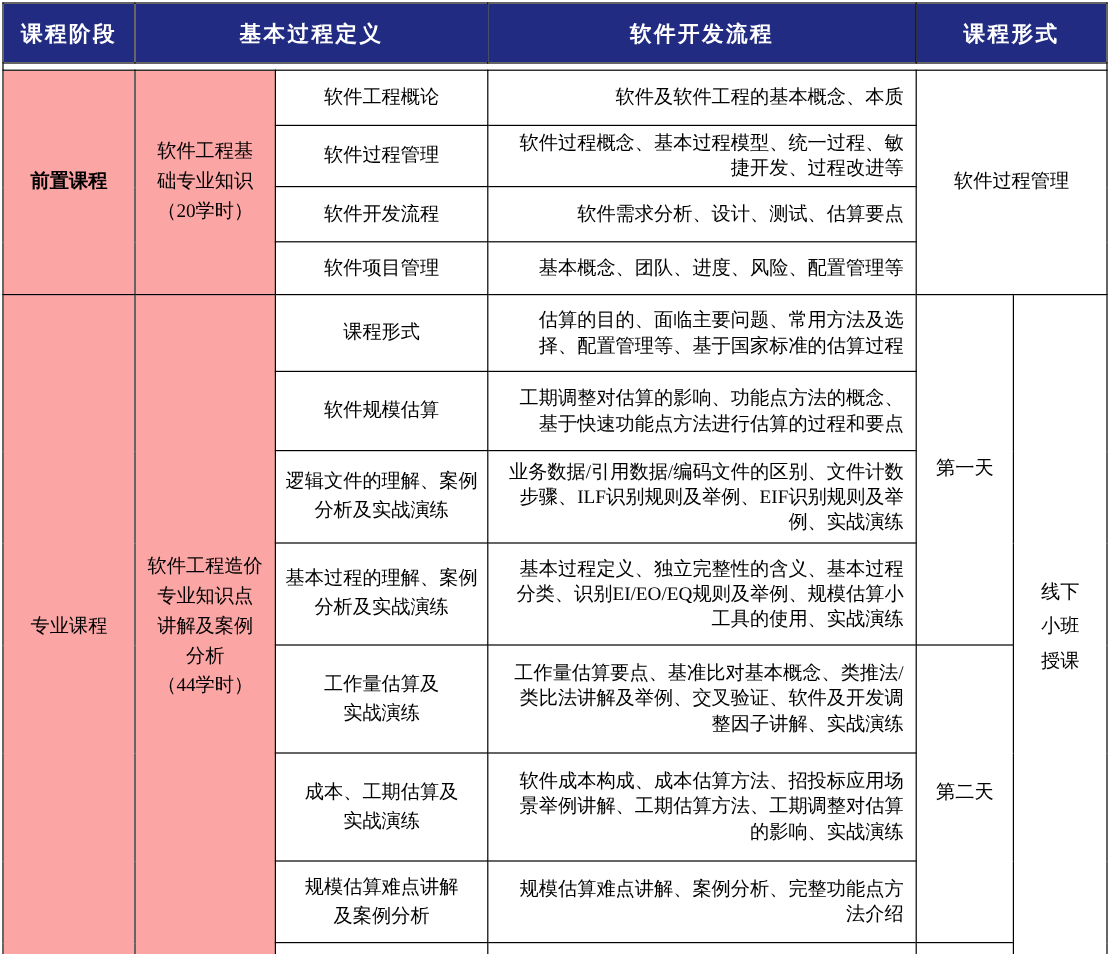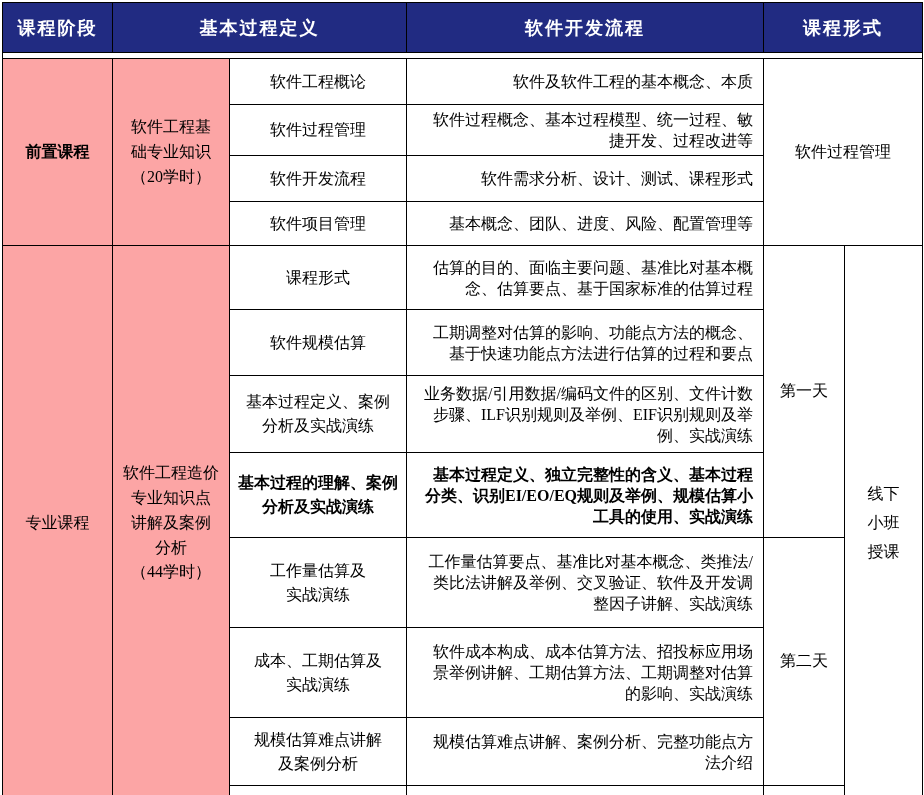--- a/index.html
+++ b/index.html
@@ -29,21 +29,21 @@
   td.points  { text-align:right; line-height:1.32; padding:4px 10px 4px 12px; }
   td.day, td.form { text-align:center; line-height:1.8; }
   .pre { white-space:pre-line; }
   
   tr.s1r { height:46px; }
   tr.s1r-b { height:44px; }
   
   tr.r64 { height:64px; }
   tr.r66 { height:66px; }
   tr.r77 { height:77px; }
-  tr.r85 { height:85px;font-weight:bold; }
+  tr.r85 { height:85px; }
   tr.r90 { height:90px; }
   tr.r68 { height:68px; }
   tr.stub { height:15px; }
 </style>
 </head>
 <body>
 
 <div class="figure">
   <table class="course">
     <colgroup>
@@ -74,47 +74,47 @@
       <td class="content">软件工程概论</td>
       <td class="points">软件及软件工程的基本概念、本质</td>
       <td class="form" colspan="2" rowspan="4">软件过程管理</td>
     </tr>
     <tr class="s1r">
       <td class="content">软件过程管理</td>
       <td class="points">软件过程概念、基本过程模型、统一过程、敏捷开发、过程改进等</td>
     </tr>
     <tr class="s1r">
       <td class="content">软件开发流程</td>
-      <td class="points">软件需求分析、设计、测试、课程形式</td>
+      <td class="points">软件需求分析、设计、测试、估算要点</td>
     </tr>
     <tr class="s1r-b">
       <td class="content">软件项目管理</td>
       <td class="points">基本概念、团队、进度、风险、配置管理等</td>
     </tr>
 
     <tr class="r64">
       <td class="stage" rowspan="8">专业课程</td>
       <td class="module pre" rowspan="8">软件工程造价
 专业知识点
 讲解及案例
 分析
 （44学时）</td>
       <td class="content">课程形式</td>
-      <td class="points">估算的目的、面临主要问题、基准比对基本概念、估算要点、基于国家标准的估算过程</td>
+      <td class="points">估算的目的、面临主要问题、常用方法及选择、配置管理等、基于国家标准的估算过程</td>
       <td class="day" rowspan="4">第一天</td>
       <td class="form pre" rowspan="8">线下
 小班
 授课</td>
     </tr>
     <tr class="r66">
       <td class="content">软件规模估算</td>
       <td class="points">工期调整对估算的影响、功能点方法的概念、基于快速功能点方法进行估算的过程和要点</td>
     </tr>
     <tr class="r77">
-      <td class="content pre">基本过程定义、案例
+      <td class="content pre">逻辑文件的理解、案例
 分析及实战演练</td>
       <td class="points">业务数据/引用数据/编码文件的区别、文件计数步骤、ILF识别规则及举例、EIF识别规则及举例、实战演练</td>
     </tr>
     <tr class="r85">
       <td class="content pre">基本过程的理解、案例
 分析及实战演练</td>
       <td class="points">基本过程定义、独立完整性的含义、基本过程分类、识别EI/EO/EQ规则及举例、规模估算小工具的使用、实战演练</td>
     </tr>
     <tr class="r90">
       <td class="content pre">工作量估算及

